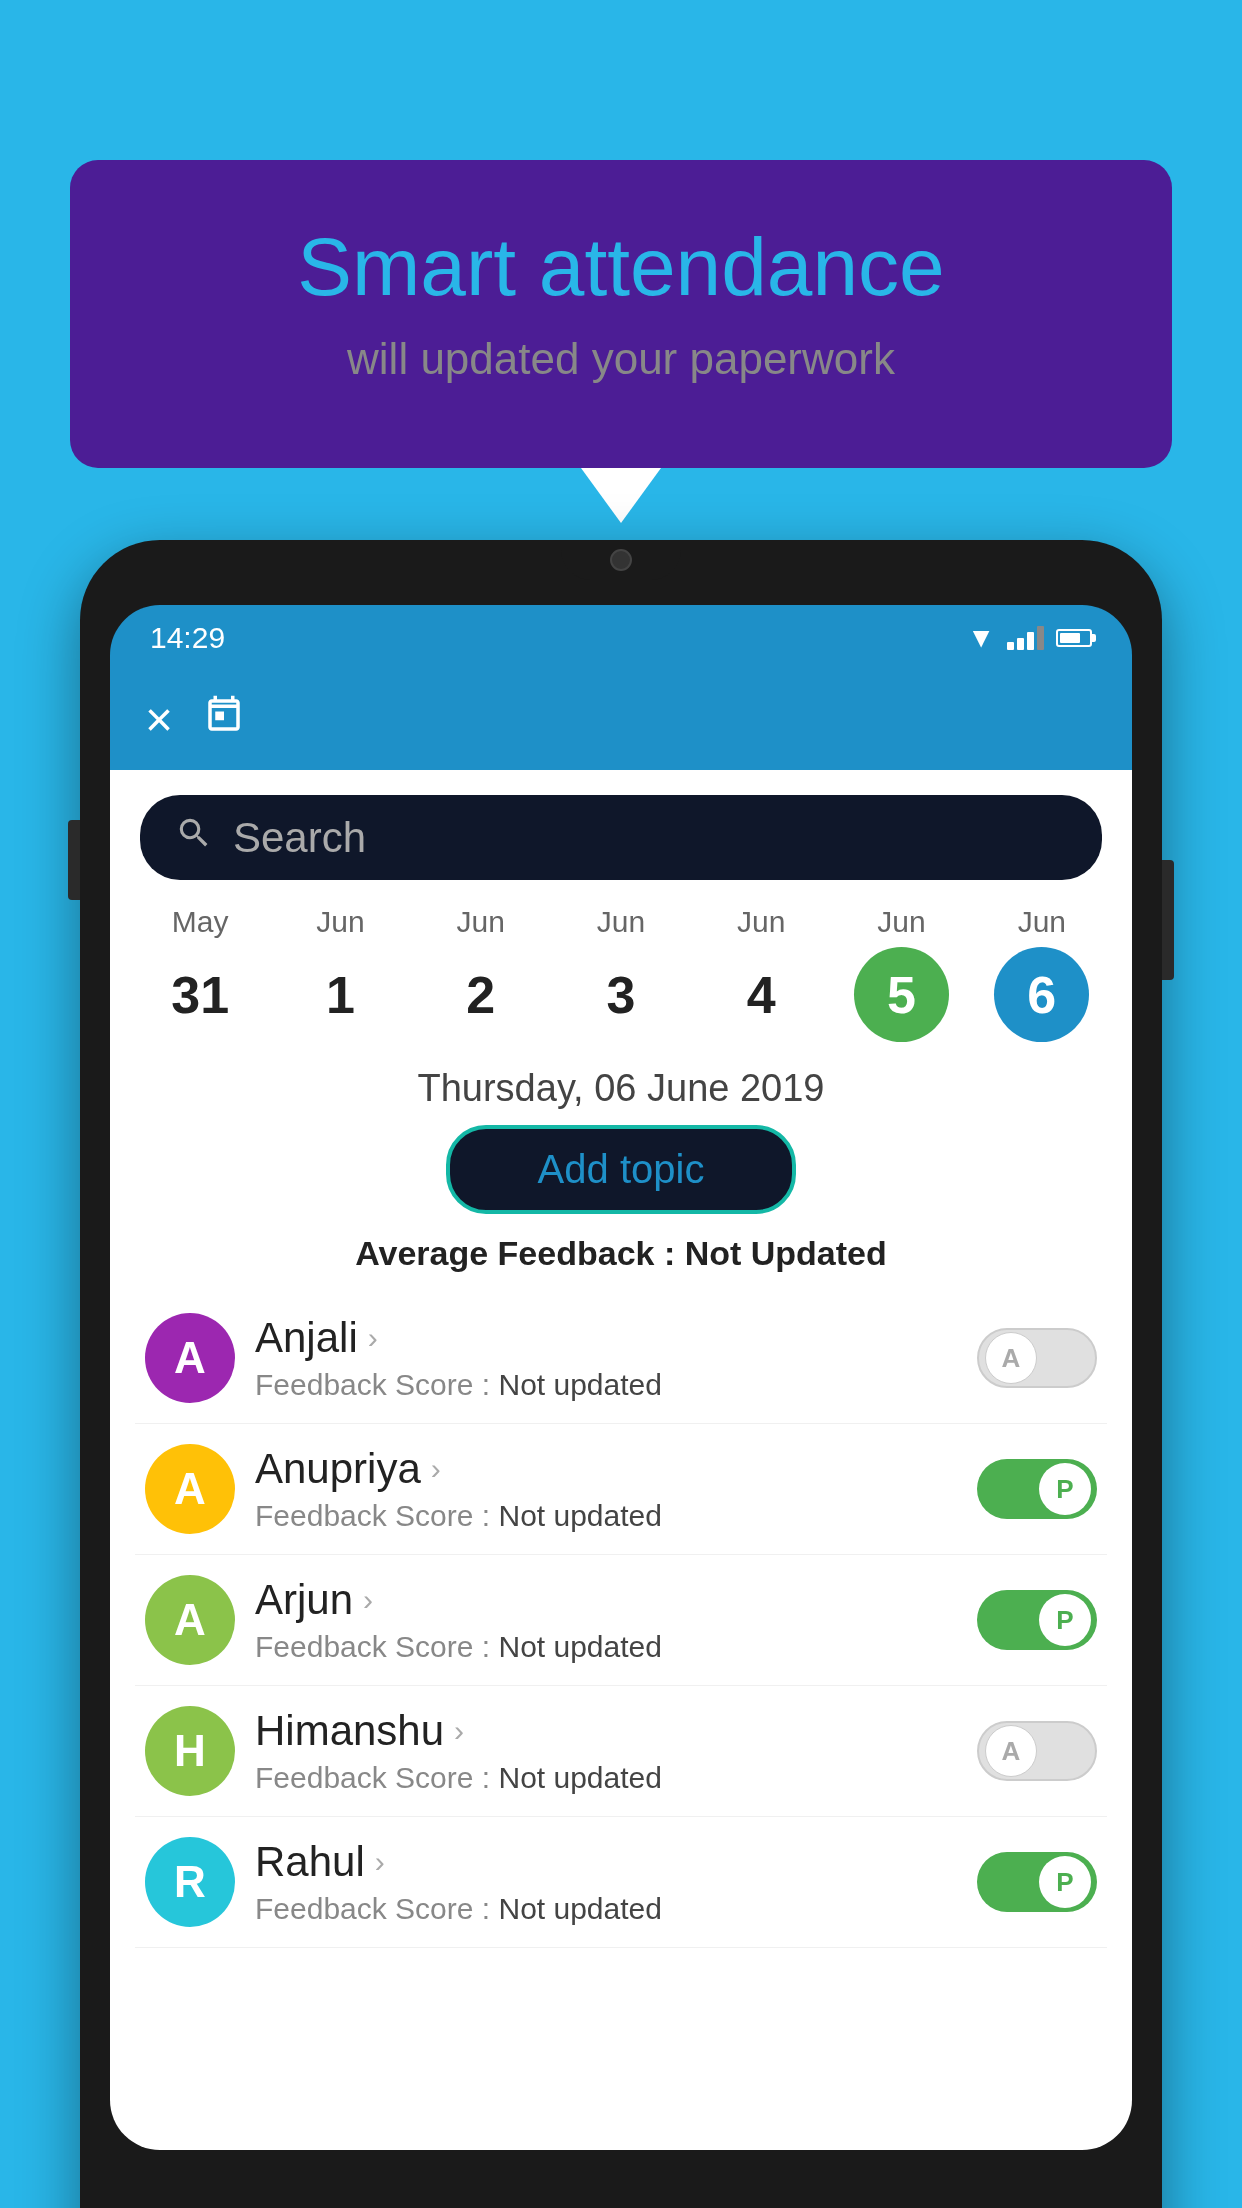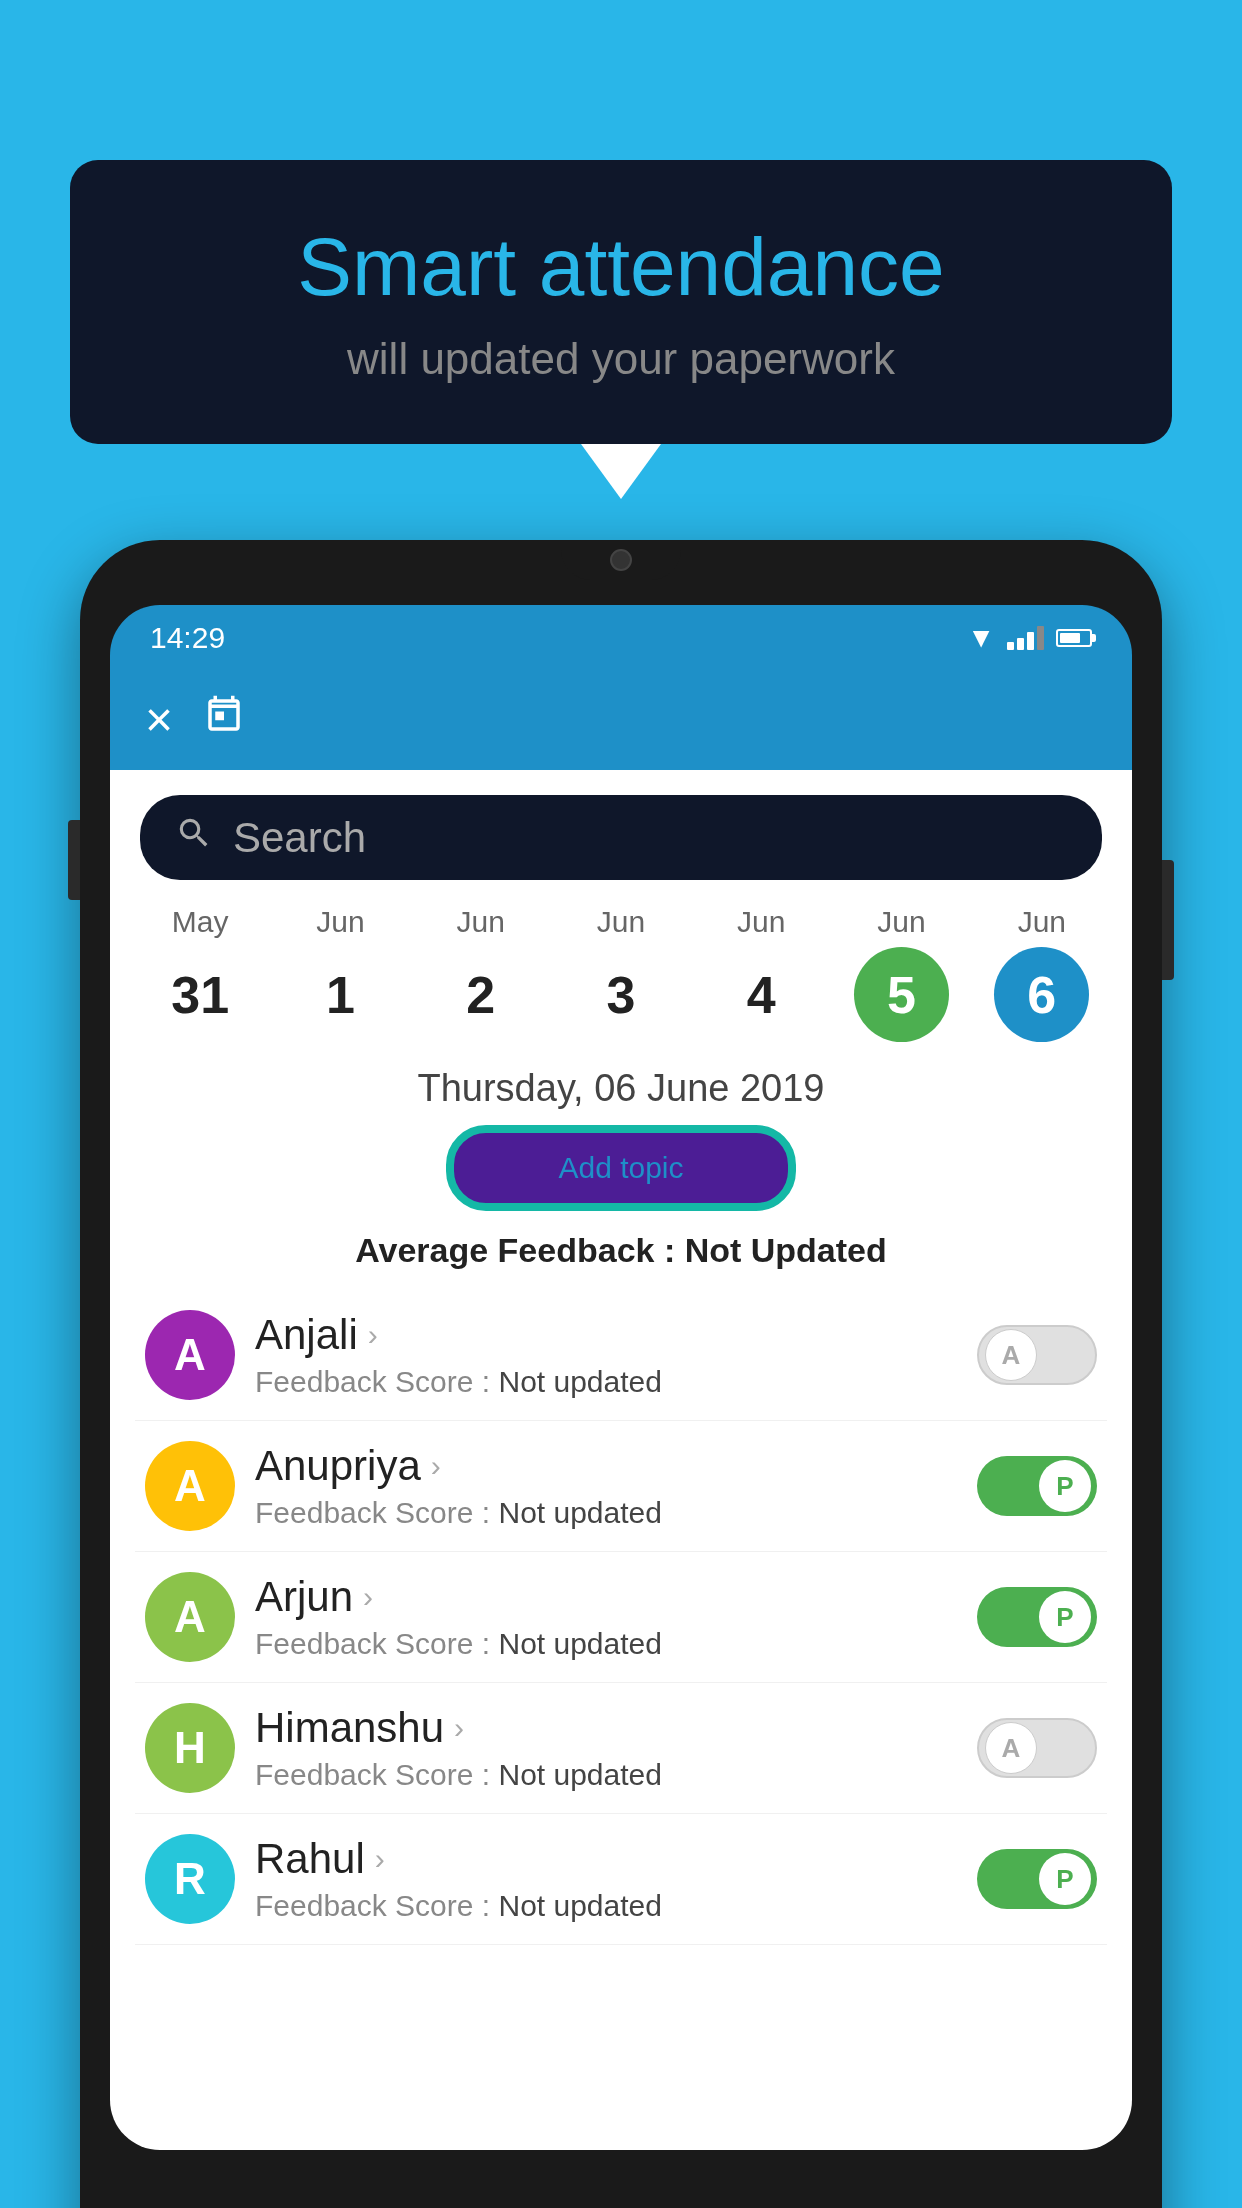--- a/index.html
+++ b/index.html
@@ -16,23 +16,23 @@
     .speech-bubble-container {
       position: absolute;
       top: 160px;
       left: 70px;
       right: 70px;
       display: flex;
       flex-direction: column;
       align-items: center;
     }
     .speech-bubble {
-      background: #0f172a;
+      background: #4c1d95;
       border-radius: 28px;
-      padding: 60px 60px 60px 60px;
+      padding: 60px 60px 84px 60px;
       width: 100%;
       text-align: center;
       position: relative;
     }
     .speech-bubble-title {
       color: #29b6e8;
       font-size: 82px;
       font-weight: 400;
       margin-bottom: 20px;
     }
@@ -255,26 +255,26 @@
       text-align: center;
       font-size: 38px;
       color: #444;
       margin: 25px 0 15px;
     }
 
     
     .add-topic-btn {
       display: block;
       margin: 0 auto;
-      border: 8px solid #14b8a6;
+      border: 4px solid #14b8a6;
       color: #1e90c8;
-      background: #4c1d95;
+      background: #0f172a;
       border-radius: 40px;
       padding: 18px 60px;
-      font-size: 30px;
+      font-size: 40px;
       cursor: pointer;
       text-align: center;
       width: 350px;
     }
 
     
     .avg-feedback {
       text-align: center;
       font-size: 34px;
       color: #888;

